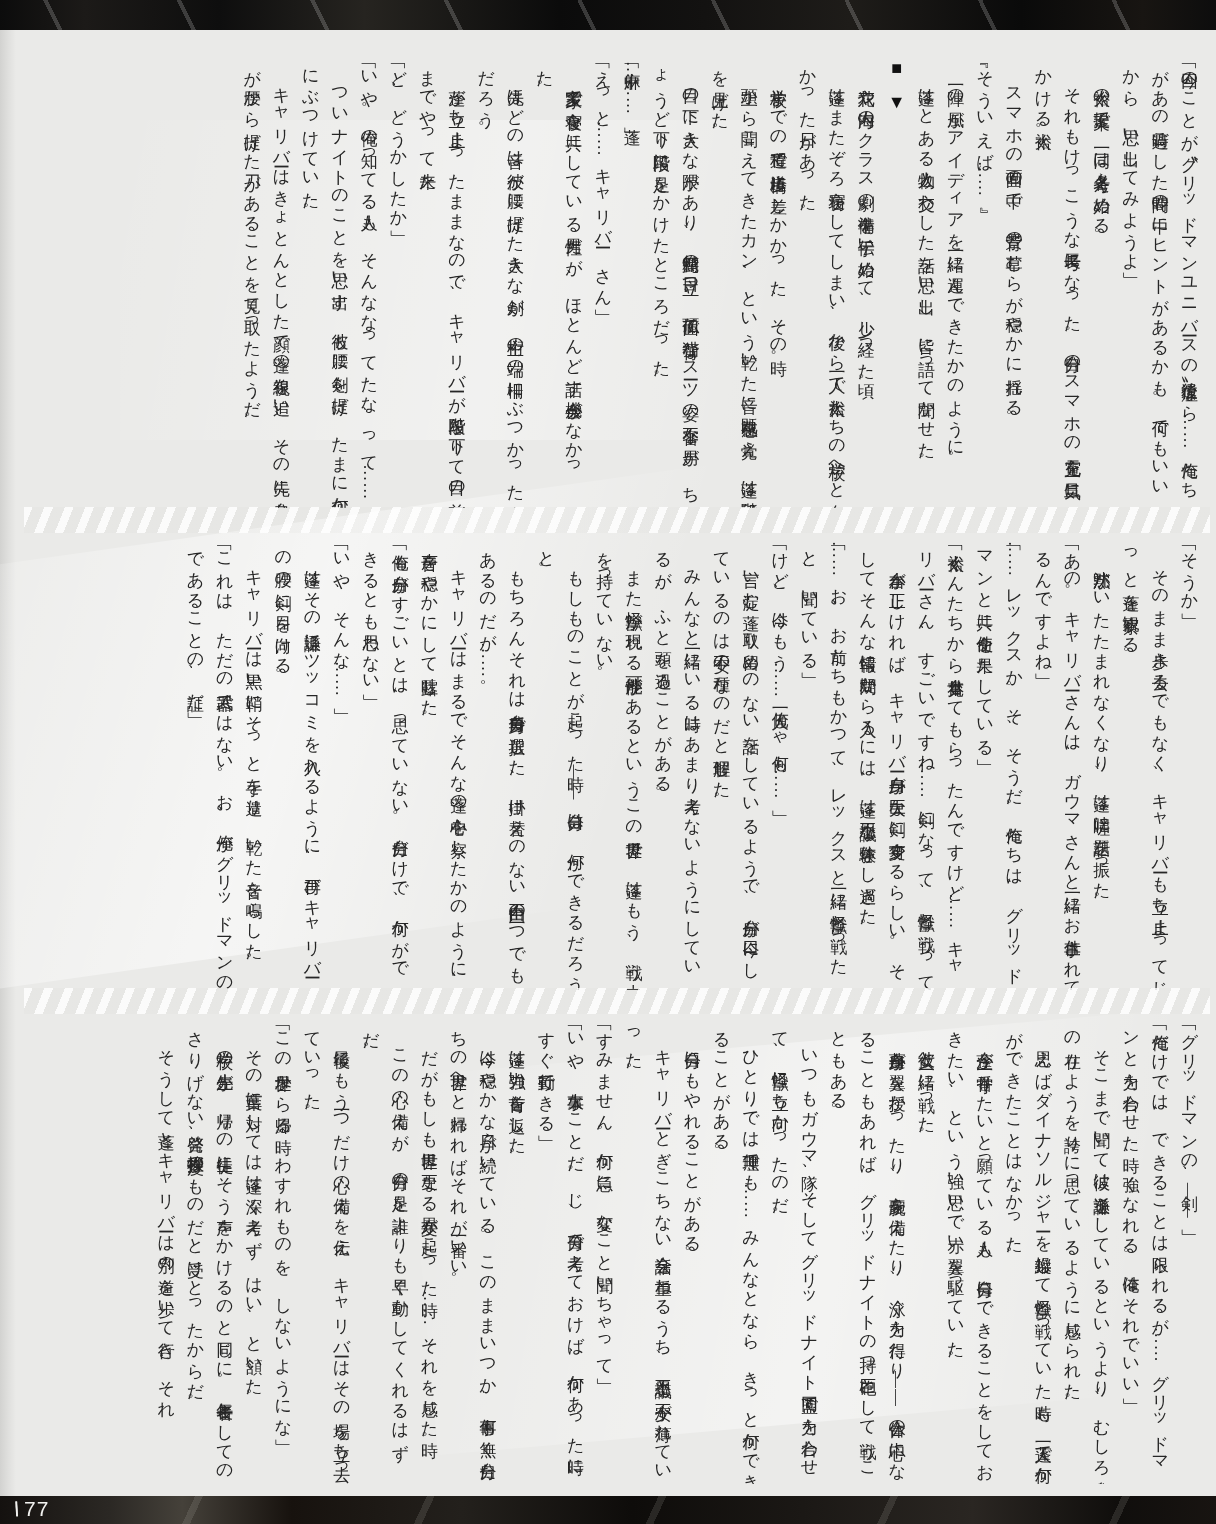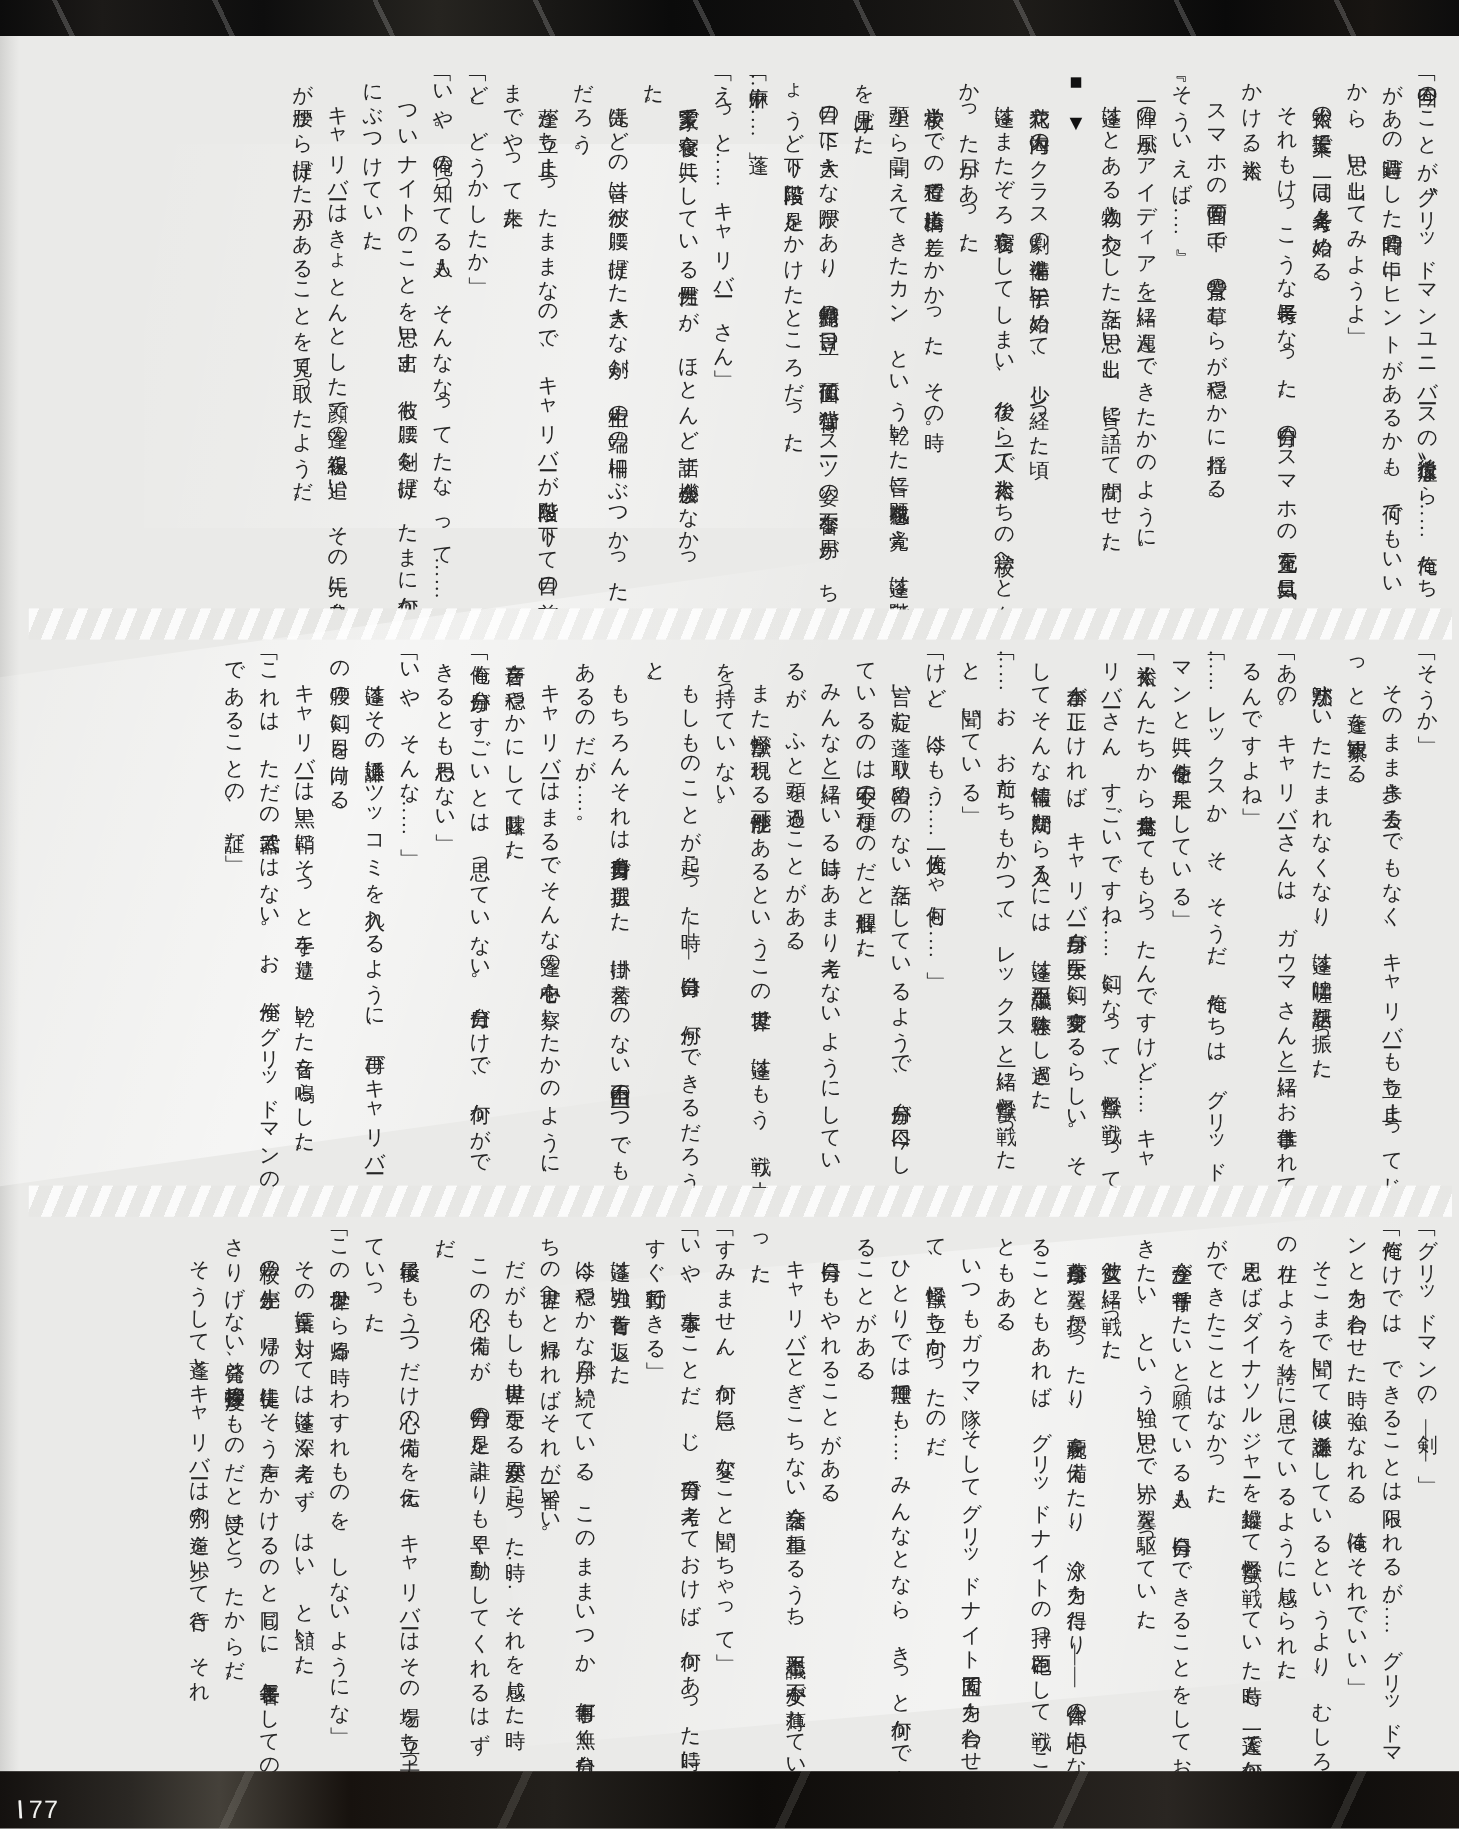--- a/index.html
+++ b/index.html
@@ -18,21 +18,21 @@
     background:linear-gradient(105deg,rgba(255,255,255,0) 0%,rgba(255,255,255,.45) 50%,rgba(255,255,255,0) 85%);
     transform:rotate(-5deg);}
   .wash3{left:120px;top:120px;width:760px;height:320px;
     background:linear-gradient(100deg,rgba(255,255,255,0) 0%,rgba(255,255,255,.35) 50%,rgba(255,255,255,0) 85%);}
 
   .photo-strip{position:absolute;left:0;right:0;overflow:hidden;}
   .photo-strip.top{top:0;height:30px;
     background:linear-gradient(90deg,#0c0c0c 0%,#1c1a18 7%,#0e0e0e 18%,#262420 30%,#0b0b0b 46%,#131211 58%,#1e1c19 70%,#0a0a0a 84%,#181512 94%,#0d0d0d 100%);}
   .photo-strip.top::after{content:"";position:absolute;inset:0;
     background:repeating-linear-gradient(64deg,transparent 0 52px,rgba(220,220,220,.22) 52px 56px,transparent 56px 120px);}
-  .photo-strip.bottom{bottom:0;height:48px;
+  .photo-strip.bottom{bottom:0;height:28px;
     background:linear-gradient(90deg,#14110f 0%,#2b2824 9%,#45413a 15%,#17120e 24%,#23201c 38%,#0e0c0a 52%,#1b1815 66%,#2a2622 80%,#100e0c 92%,#181411 100%);}
   .photo-strip.bottom::after{content:"";position:absolute;inset:0;
     background:repeating-linear-gradient(295deg,transparent 0 90px,rgba(200,198,190,.14) 90px 97px,transparent 97px 210px);}
 
   .pageno-wrap{position:absolute;left:14px;bottom:3px;z-index:5;display:flex;align-items:baseline;gap:2px;
     font-family:"Liberation Sans","DejaVu Sans",sans-serif;color:#f2f2f0;}
   .corner-mark{font-size:20px;letter-spacing:-6px;margin-right:8px;transform:skewX(-12deg);display:inline-block;}
   .pageno{font-size:21px;letter-spacing:1px;}
 
   .divider{position:absolute;left:24px;right:6px;height:26px;opacity:.85;

